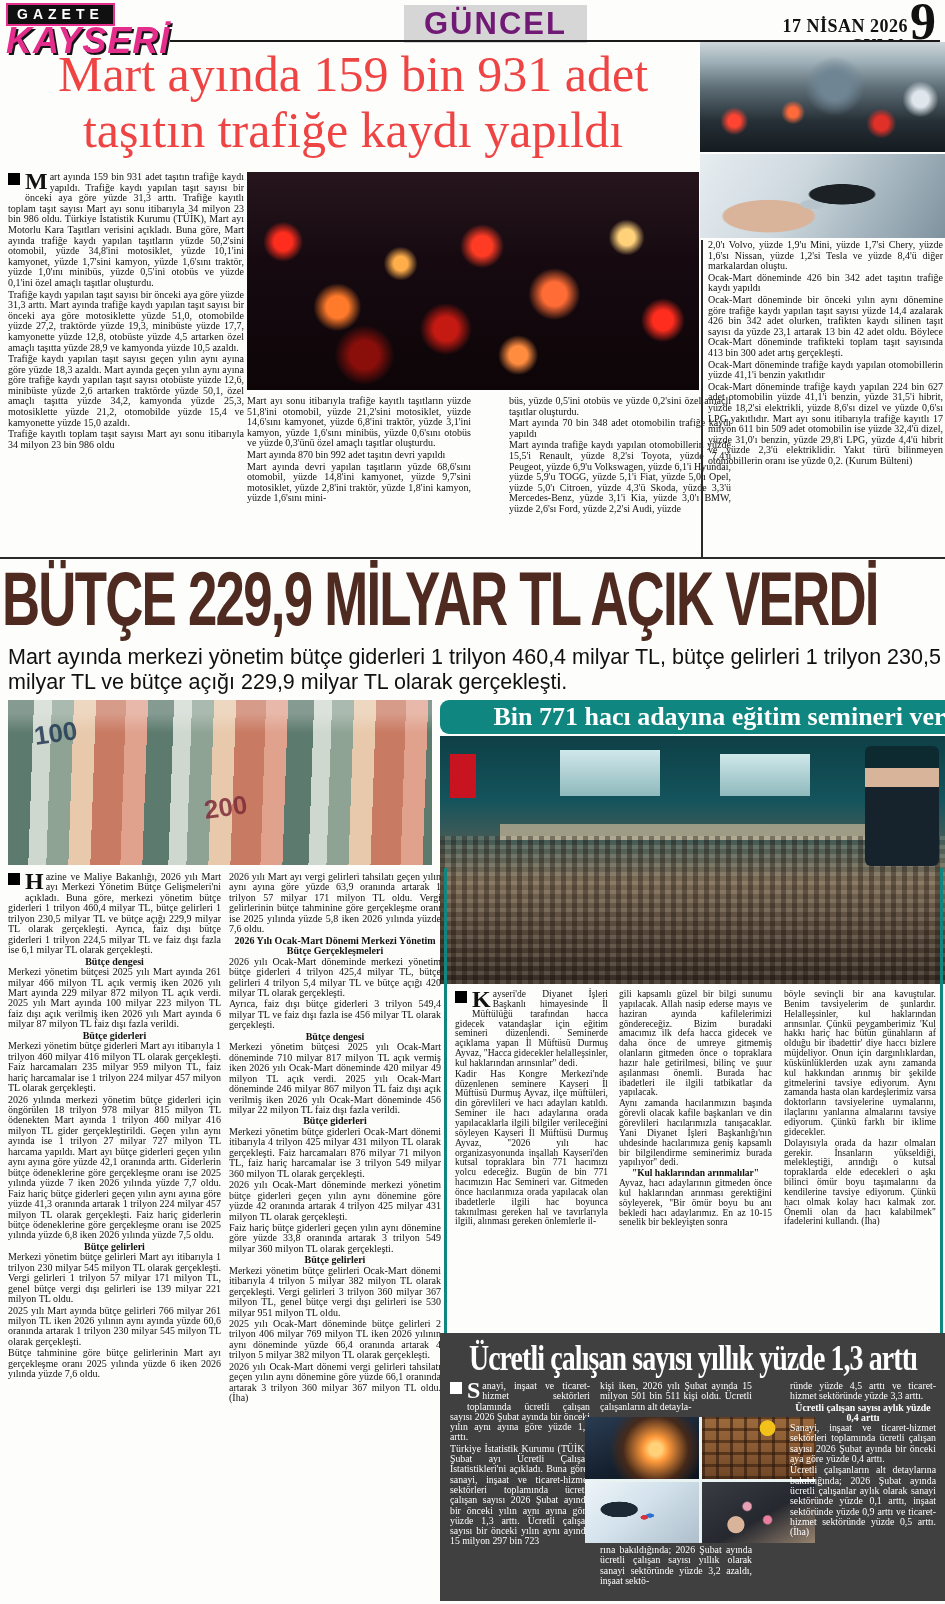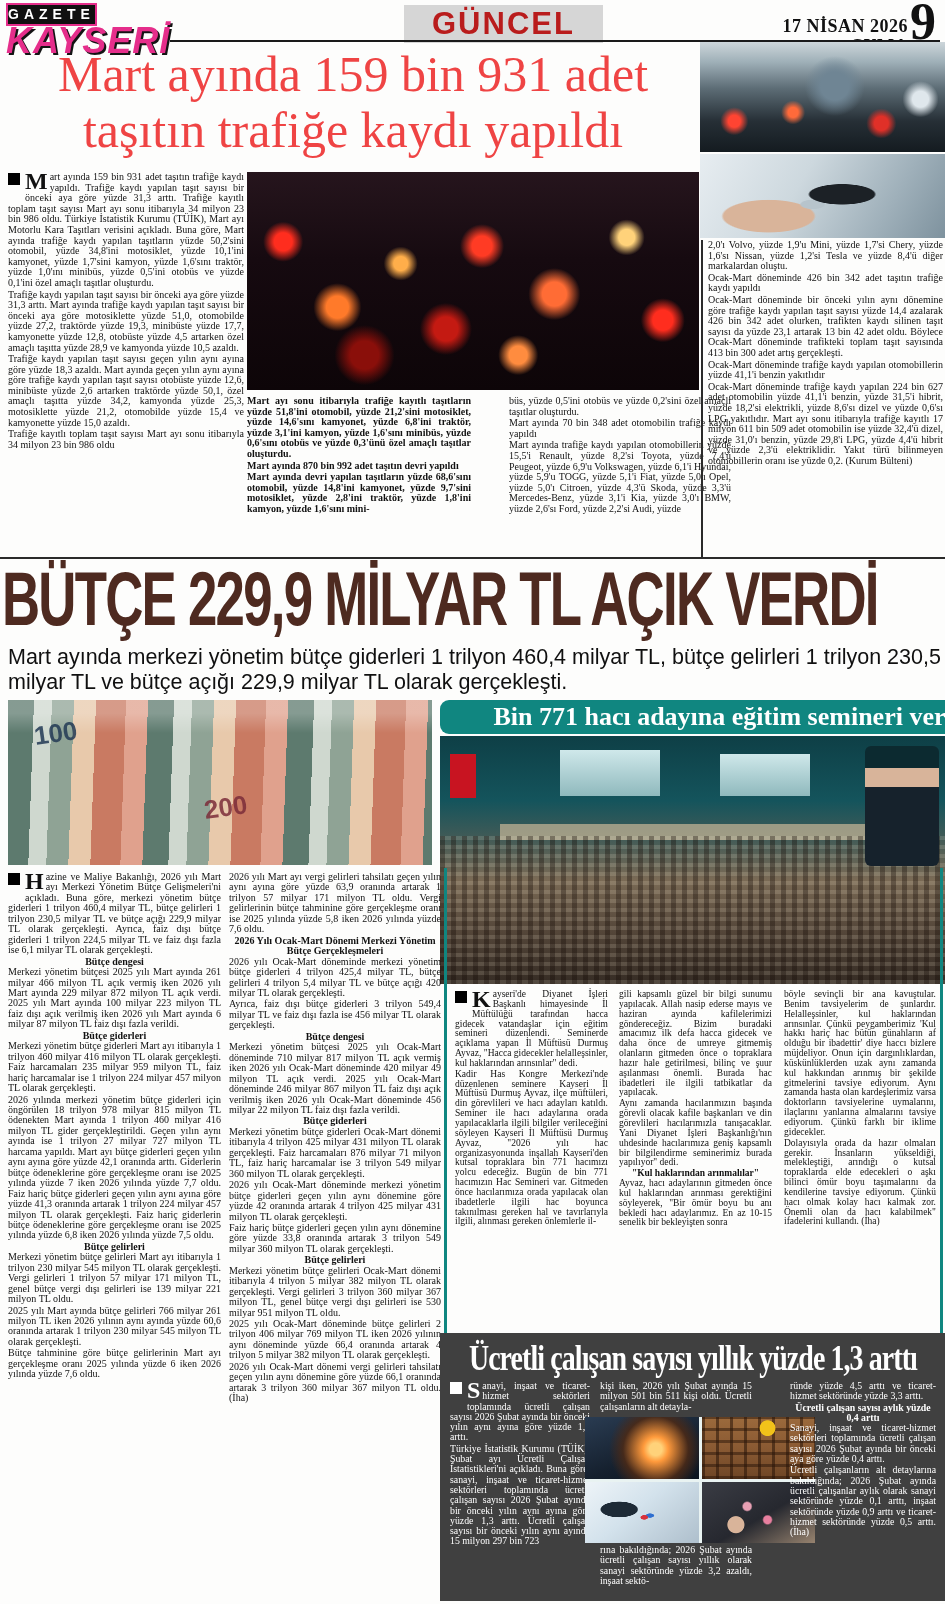--- a/index.html
+++ b/index.html
@@ -1,44 +1,44 @@
 <!DOCTYPE html>
 <html><head>
 <meta charset="utf-8">
 <style>
   html,body{margin:0;padding:0;background:#fff;}
   .page{position:relative;width:945px;height:1604px;background:#fdfdfc;overflow:hidden;
         font-family:"Liberation Serif",serif;color:#111;}
   
   .logo{position:absolute;left:6px;top:3px;width:215px;}
   .logo-gazete{display:inline-block;background:#101010;color:#fff;border:2px solid #e52e8b;
-      padding:0 0 1px;font:bold 14px/18px "Liberation Sans",sans-serif;letter-spacing:5px;}
+      padding:0 9px 1px;font:bold 14px/18px "Liberation Sans",sans-serif;letter-spacing:5px;}
   .logo-kayseri{display:block;margin-top:-3px;color:#e52e8b;
       font:italic 900 36px/36px "Liberation Sans",sans-serif;letter-spacing:1px;
       text-shadow:2px 2px 0 #141414;}
-  .section-box{position:absolute;left:404px;top:5px;background:#d6d6d6;padding:1px 28px;
-      font:bold 31px/36px "Liberation Sans",sans-serif;color:#b91c1c;letter-spacing:2px;}
+  .section-box{position:absolute;left:404px;top:5px;background:#d6d6d6;padding:1px 20px;
+      font:bold 31px/36px "Liberation Sans",sans-serif;color:#701a75;letter-spacing:2px;}
   .dateline{position:absolute;left:758px;top:16px;width:150px;text-align:right;
       font:bold 18px/20px "Liberation Serif",serif;letter-spacing:.5px;}
   .pagenum{position:absolute;left:903px;top:-4px;width:40px;text-align:center;
       font:bold 52px/52px "Liberation Serif",serif;}
   .header-rule{position:absolute;left:170px;top:40px;width:770px;height:2px;background:#1a1a1a;}
   
   .vrule{position:absolute;width:2px;background:#2a2a2a;}
   .hrule{position:absolute;height:2px;background:#2a2a2a;}
   .vrule-teal{position:absolute;width:3px;background:#108680;}
   
   .traffic-headline{position:absolute;left:0;top:46px;width:706px;text-align:center;
       font:400 50px/56px "Liberation Serif",serif;color:#ef4444;}
   .col{position:absolute;text-align:justify;}
   .col p{margin:0 0 1px;}
   .col .sub{font-weight:bold;text-align:center;margin:0;}
   .t-col{font-size:10px;line-height:10.6px;}
   .traffic-col1{left:8px;top:172px;width:236px;height:388px;}
-  .traffic-col2{left:247px;top:396px;width:224px;height:164px;font-weight:bold;}
+  .traffic-col2{left:247px;top:396px;width:224px;height:164px;}
   .traffic-col3{left:477px;top:396px;width:222px;height:164px;margin-left:32px;}
   .traffic-col4{left:708px;top:240px;width:235px;height:320px;}
   
   .photo{position:absolute;overflow:hidden;}
   .photo-traffic-jam{left:700px;top:42px;width:245px;height:110px;
      background:
        radial-gradient(circle at 14% 72%, #ff4432 0 6px, transparent 14px),
        radial-gradient(circle at 38% 64%, #ff6a3a 0 5px, transparent 12px),
        radial-gradient(circle at 74% 74%, #e03028 0 7px, transparent 15px),
        radial-gradient(circle at 90% 52%, #dfe7ec 0 8px, transparent 18px),

